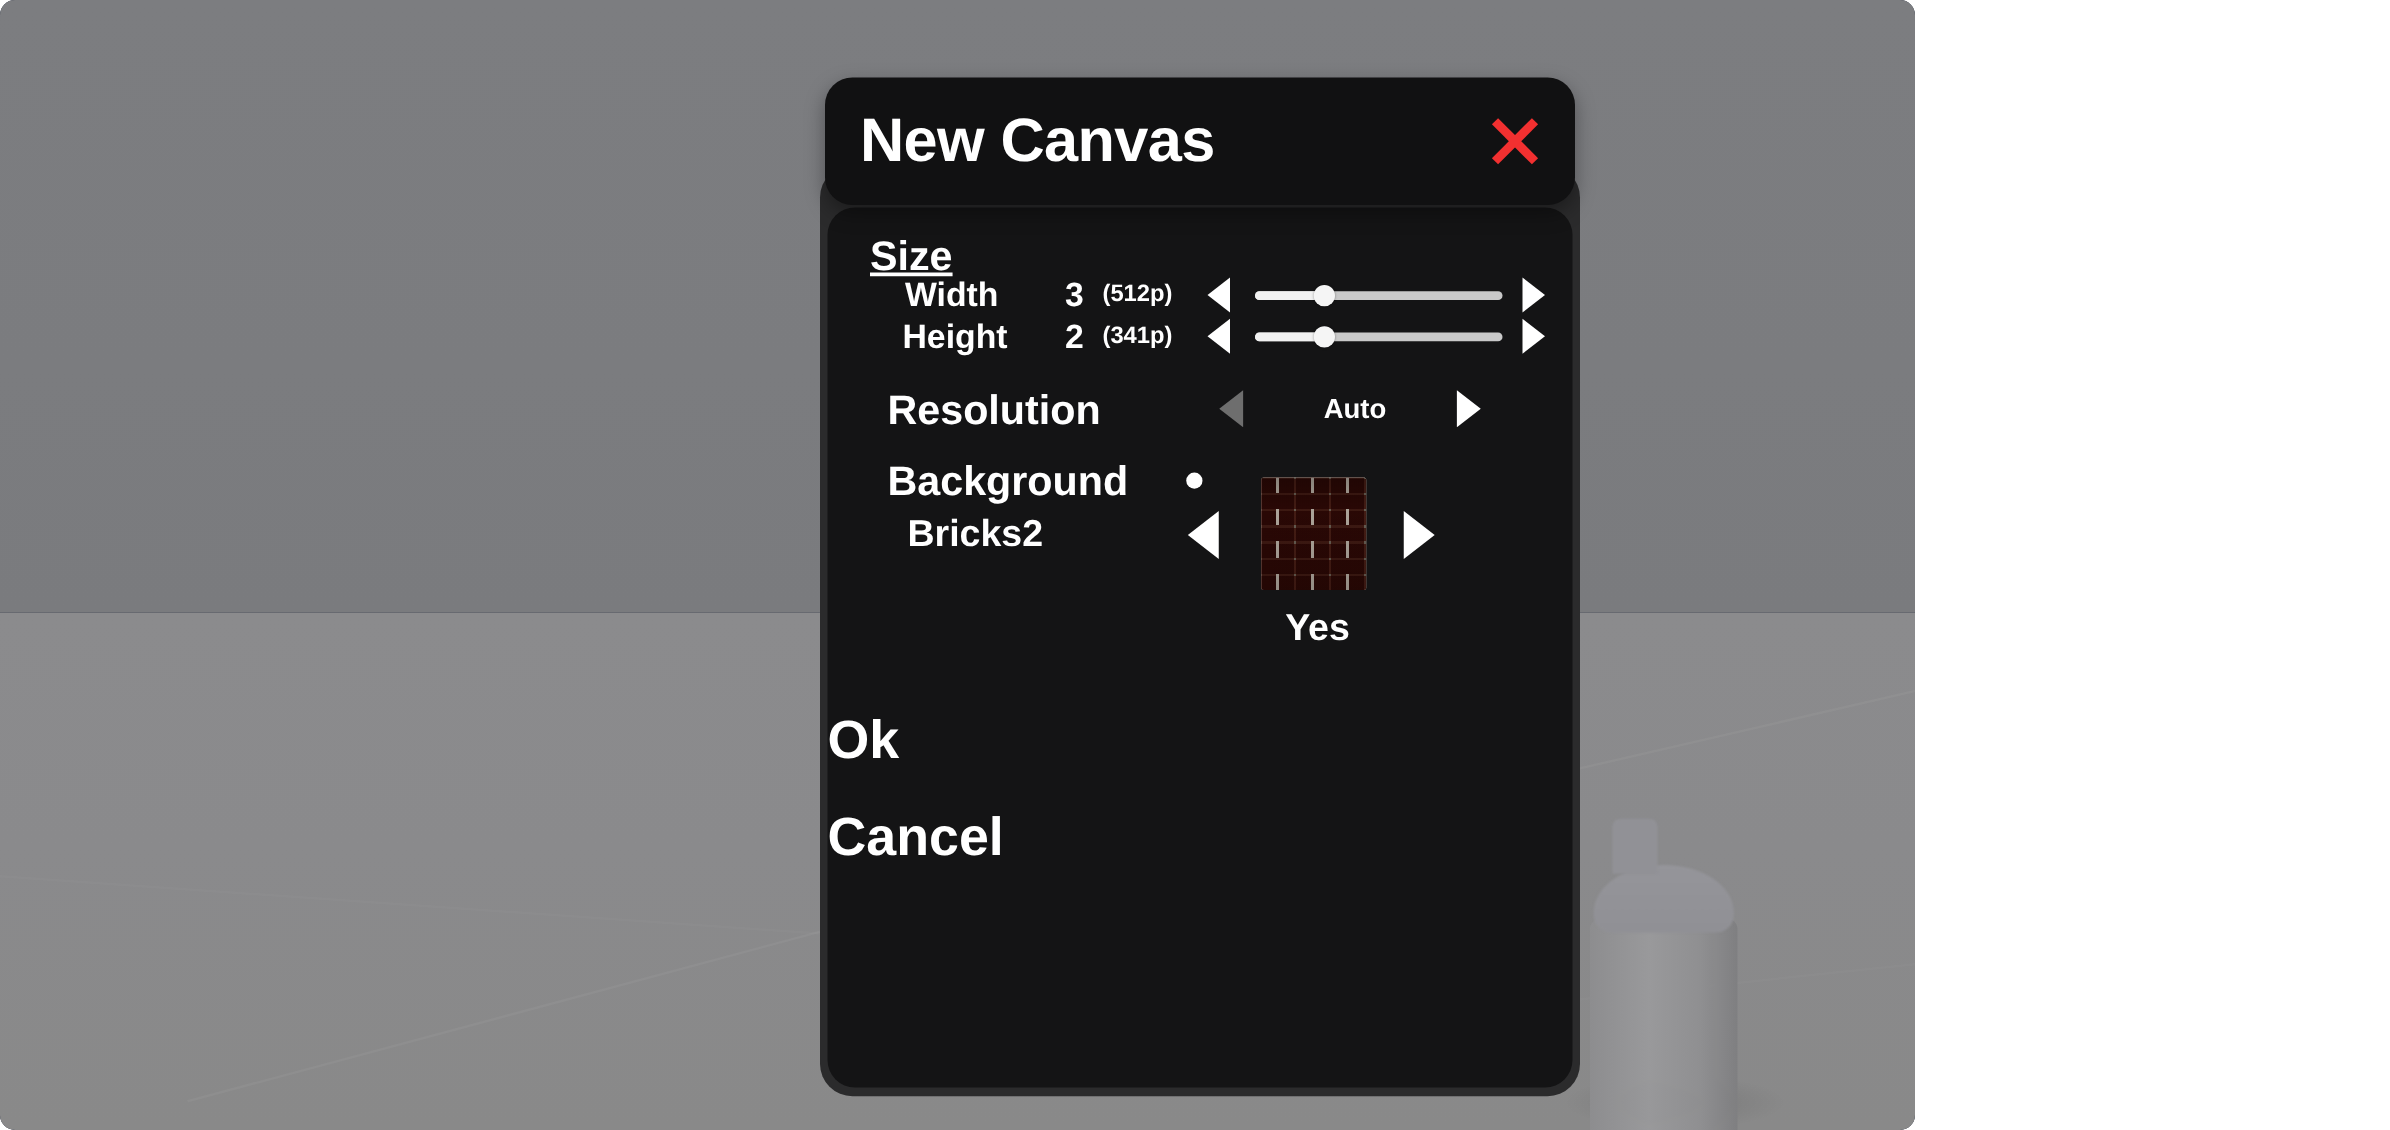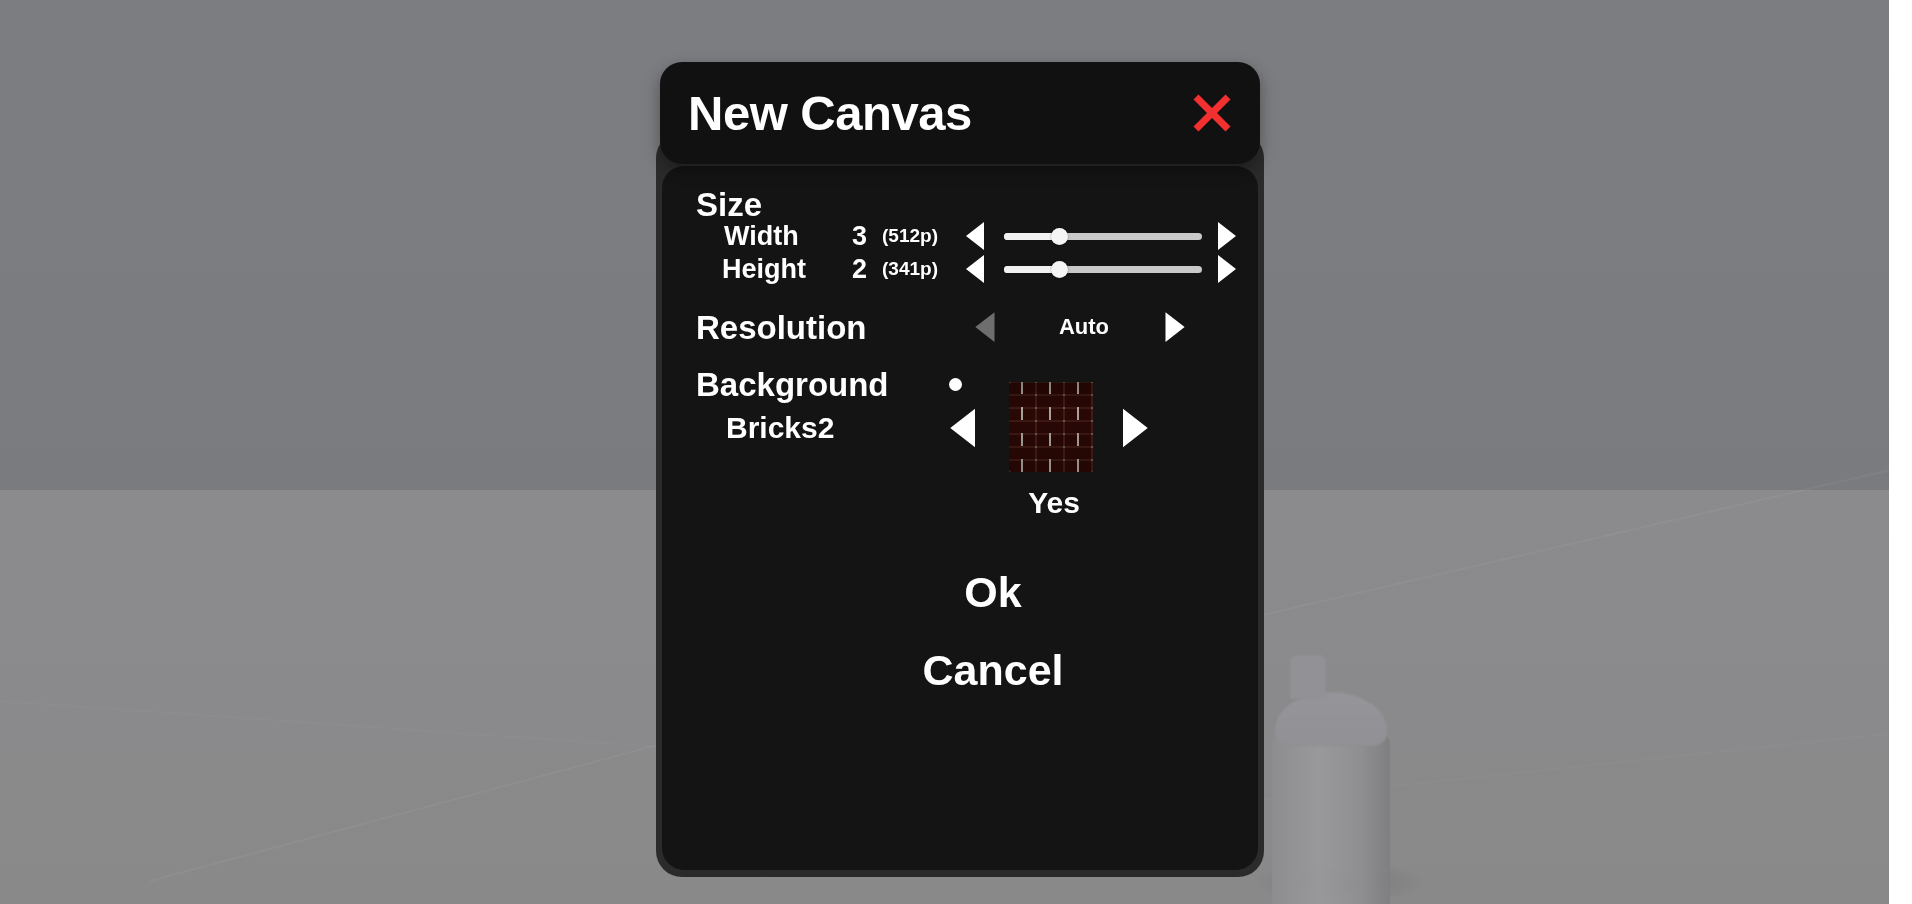--- a/index.html
+++ b/index.html
@@ -6,24 +6,25 @@
     margin: 0;
     padding: 0;
     width: 1912px;
     height: 904px;
     overflow: hidden;
     font-family: "Liberation Sans", sans-serif;
   }
 
   #scene {
     position: relative;
-    width: 1889px;
+    width: 1532px;
     height: 904px;
     background: #0f172a;
     overflow: hidden;
+    border-radius: 12px;
   }
 
   
   .wall {
     position: absolute;
     left: 0; top: 0;
     width: 1912px;
     height: 490px;
     background: linear-gradient(180deg, #7c7d80 0%, #7b7c7f 60%, #7a7b7e 100%);
   }
@@ -210,21 +211,21 @@
     width: 17px;
     height: 17px;
     margin-left: -8px;
     border-radius: 50%;
     background: #f5f5f5;
     box-shadow: 0 0 2px rgba(0,0,0,0.4);
   }
 
   .big-label {
     position: absolute;
-    left: 34px;
+    left: 48px;
     color: #ffffff;
     font-size: 33px;
     font-weight: bold;
     line-height: 1;
   }
 
   .value-text {
     position: absolute;
     color: #ffffff;
     font-size: 22px;
@@ -290,26 +291,24 @@
   .swatch .vignette {
     position: absolute;
     inset: 0;
     background: linear-gradient(180deg, rgba(0,0,0,0.25) 0%, rgba(0,0,0,0.05) 30%, rgba(0,0,0,0.18) 100%);
   }
 
   .action-btn {
     position: absolute;
     width: 596px;
     left: 0;
-    text-align: center;
     color: #ffffff;
     font-weight: bold;
     cursor: pointer;
     line-height: 1;
-    padding-left: 33px;
   }
 </style>
 </head>
 <body>
 
 <div id="scene">
 
   <div class="wall"></div>
   <div class="floor"></div>
   <div class="floor-line fl1"></div>
@@ -331,21 +330,21 @@
       <div class="close-btn">
         <svg width="48" height="48" viewBox="0 0 48 48">
           <line x1="8" y1="8" x2="40" y2="40" stroke="#f23030" stroke-width="7" stroke-linecap="butt"></line>
           <line x1="40" y1="8" x2="8" y2="40" stroke="#f23030" stroke-width="7" stroke-linecap="butt"></line>
         </svg>
       </div>
     </div>
 
     <div class="panel">
 
-      <div class="section-title" style="top:22px;">Size</div>
+      <div class="section-title" style="top:22px;text-decoration:underline;">Size</div>
 
       <div class="row" style="top:50px;">
         <span class="lbl-w">Width</span>
         <span class="val-num">3</span>
         <span class="val-px" style="left:210px;">(512p)</span>
 
         <div class="arrow" style="left:288px; top:4px;">
           <svg width="32" height="32" viewBox="0 0 32 32">
             <polygon points="24,2 24,30 6,16" fill="#ffffff"></polygon>
           </svg>

